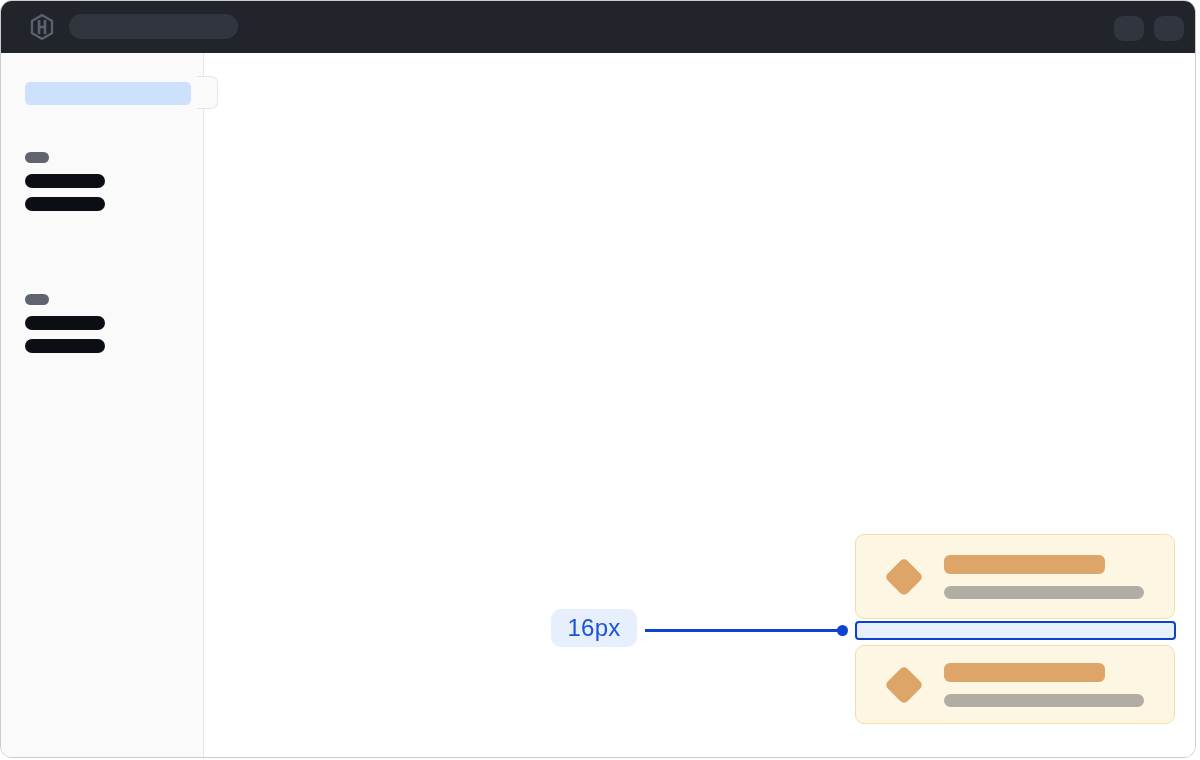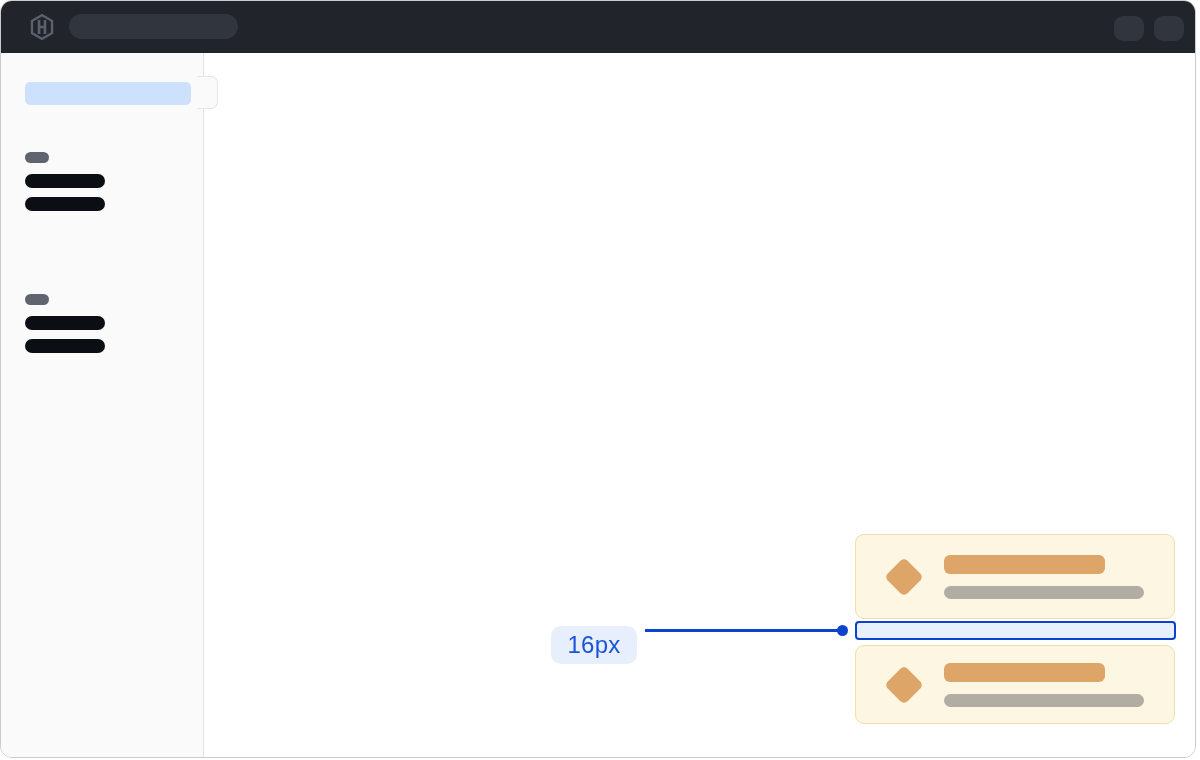--- a/index.html
+++ b/index.html
@@ -150,21 +150,20 @@
     width: 86px; height: 38px;
     border-radius: 10px;
     background: var(--accent-pill-bg, #e7eefc);
     color: var(--accent-text, #1b54d9);
     font-size: 24px;
     font-weight: 500;
     display: flex;
     align-items: center;
     justify-content: center;
     letter-spacing: 0.3px;
-    margin-top: 17px;
   }
   .leader-line {
     position: absolute;
     left: 644px; top: 628px;
     width: 198px; height: 2.5px;
     background: var(--accent, #0b43ce);
   }
   .leader-dot {
     position: absolute;
     left: 836px; top: 624px;

